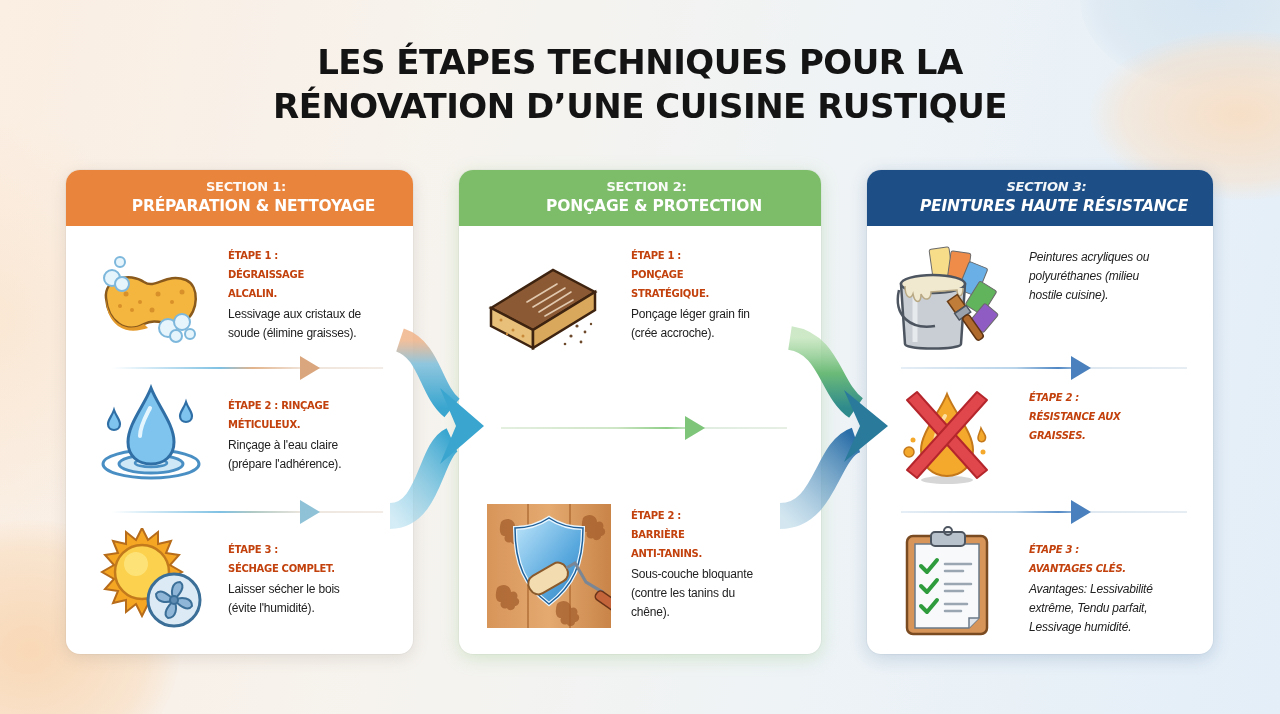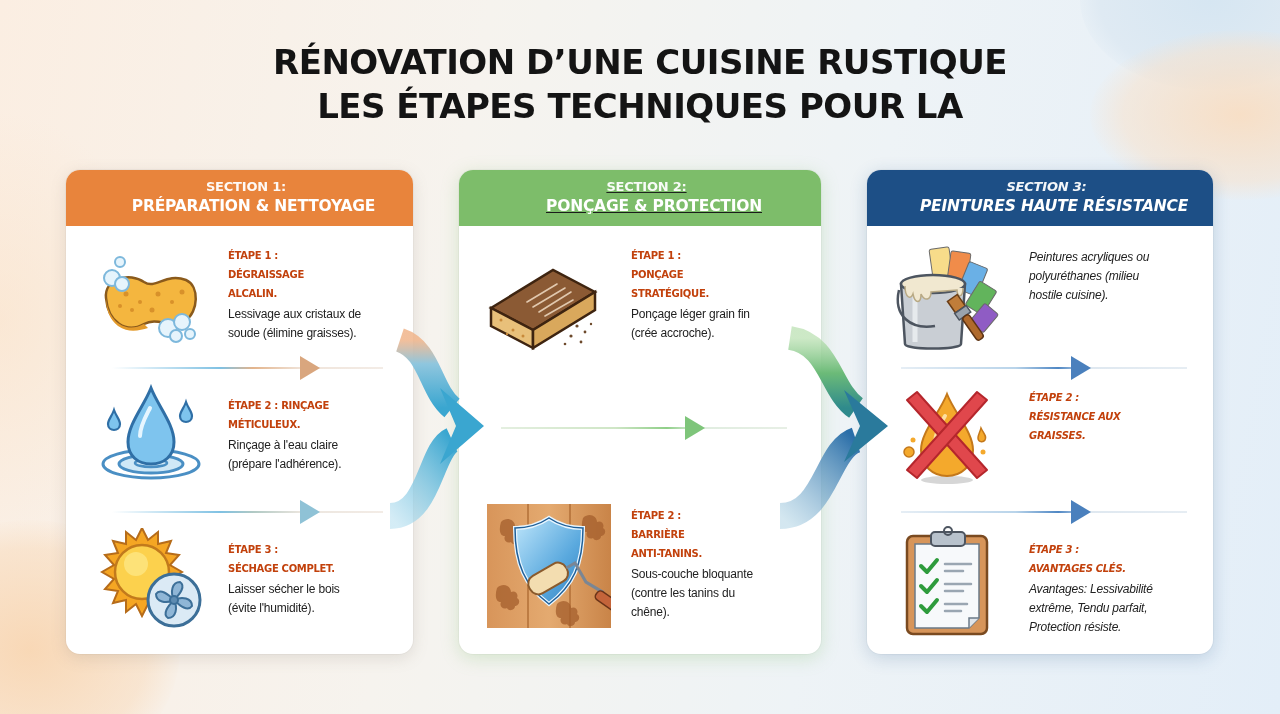--- a/index.html
+++ b/index.html
@@ -25,21 +25,21 @@
     font-family: "DejaVu Sans", sans-serif; font-weight: bold;
     font-size: 34px; line-height: 44px; letter-spacing: -0.5px; color: #141414;
   }
 
   .card {
     position: absolute; top: 170px; height: 484px; background: #fff;
     border-radius: 14px; overflow: hidden;
     box-shadow: 0 4px 16px rgba(120,110,100,0.18), 0 0 0 1px rgba(0,0,0,0.03);
   }
   .card-1 { left: 66px;  width: 347px; }
-  .card-2 { left: 459px; width: 362px; text-decoration: underline; }
+  .card-2 { left: 459px; width: 362px; }
   .card-3 { left: 867px; width: 346px; }
   .card-2 { box-shadow: 0 4px 18px rgba(125,189,106,0.28), 0 0 0 1px rgba(0,0,0,0.03); }
   .card-3 { box-shadow: 0 4px 18px rgba(29,79,134,0.2), 0 0 0 1px rgba(0,0,0,0.03); font-style: italic; }
 
   .card-head {
     height: 56px; text-align: center; color: #fff; padding-top: 9px;
     font-family: "DejaVu Sans", sans-serif; font-weight: bold; letter-spacing: -0.2px;
   }
   .card-head .sec-num { display: block; font-size: 13px; line-height: 16px; opacity: 0.95; margin-left: 13px; }
   .card-head .sec-name { display: block; font-size: 15.5px; line-height: 22px; padding-left: 28px; }
@@ -66,22 +66,22 @@
 </style>
 </head>
 <body>
 
 <div class="bg-blob blob-l"></div>
 <div class="bg-blob blob-tr1"></div>
 <div class="bg-blob blob-tr2"></div>
 <div class="bg-blob blob-bl"></div>
 
 <h1 class="title">
+  <span style="display:block">LES ÉTAPES TECHNIQUES POUR LA</span>
   <span style="display:block">RÉNOVATION D’UNE CUISINE RUSTIQUE</span>
-  <span style="display:block">LES ÉTAPES TECHNIQUES POUR LA</span>
 </h1>
 
 <div class="card card-1">
   <div class="card-head">
     <span class="sec-num">SECTION 1:</span>
     <span class="sec-name">PRÉPARATION &amp; NETTOYAGE</span>
   </div>
 
   <div class="step" style="top:74px">
     <div class="icon" style="top:6px">
@@ -378,21 +378,21 @@
       </svg>
     </div>
     <div class="text" style="top:14px">
       <div class="s-title">
         <div>ÉTAPE 3 :</div>
         <div>AVANTAGES CLÉS.</div>
       </div>
       <div class="s-desc">
         <div>Avantages: Lessivabilité</div>
         <div>extrême, Tendu parfait,</div>
-        <div>Protection résiste.</div>
+        <div>Lessivage humidité.</div>
       </div>
     </div>
   </div>
 </div>
 
 <svg class="flow" style="left:360px; top:320px" width="140" height="220" viewBox="0 0 140 220">
   <defs>
     <linearGradient id="fa1" x1="0" y1="0" x2="0" y2="1">
       <stop offset="0" stop-color="#f0b48a" stop-opacity="0.85"></stop>
       <stop offset="0.35" stop-color="#8fc6de"></stop>

